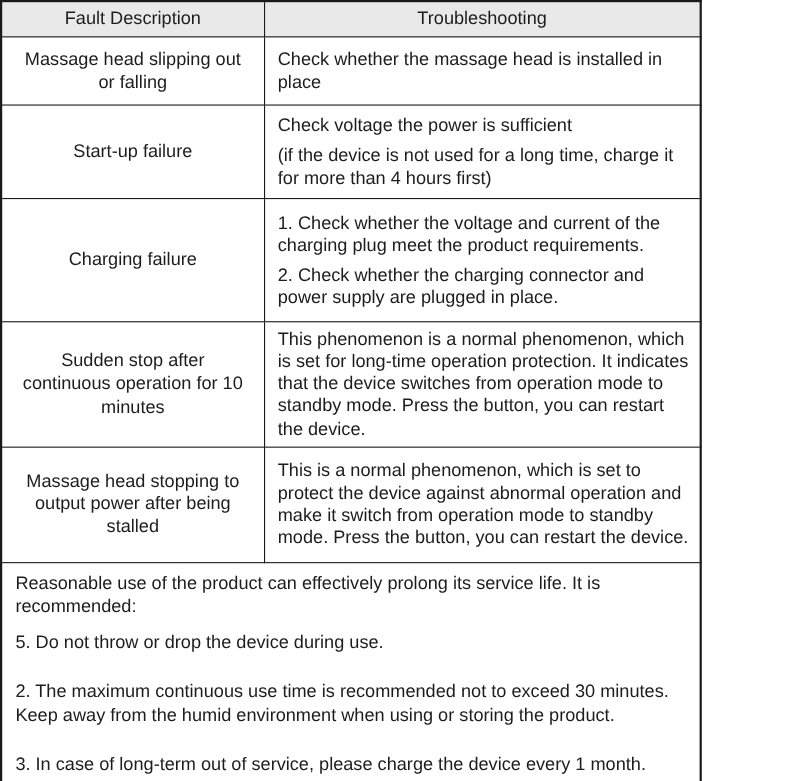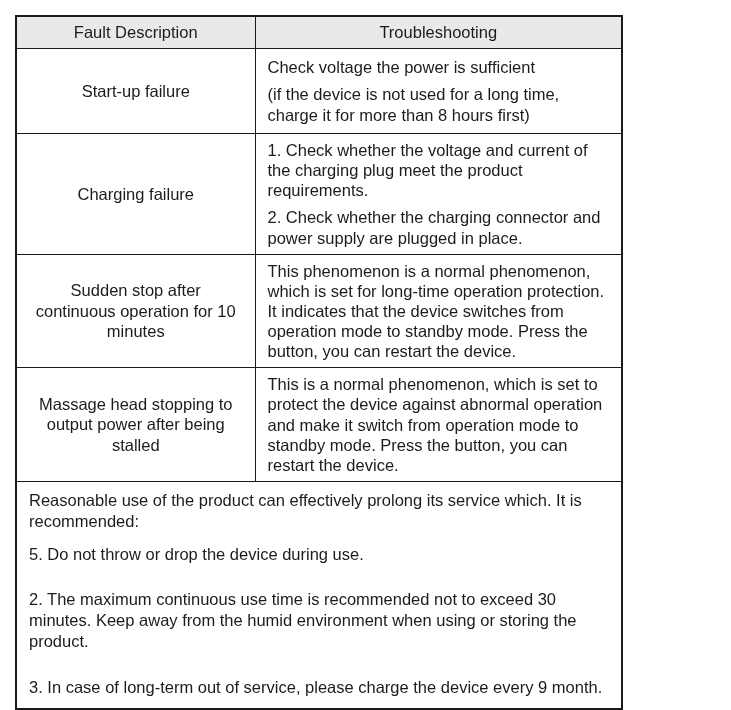--- a/index.html
+++ b/index.html
@@ -6,21 +6,21 @@
     margin: 0;
     padding: 0;
     background: #ffffff;
     font-family: "Liberation Sans", sans-serif;
     color: #1c1c1c;
   }
   .page {
     width: 638px;
     height: 710px;
     box-sizing: border-box;
-    padding: 15px;
+    padding: 0;
     background: #ffffff;
   }
   table.fault-table {
     width: 100%;
     height: 100%;
     border-collapse: collapse;
     table-layout: fixed;
   }
   table.fault-table, table.fault-table th, table.fault-table td {
     border: 2px solid #1a1a1a;
@@ -85,25 +85,31 @@
       <col class="fault-col">
       <col class="ts-col">
     </colgroup>
     <thead>
       <tr class="header-row">
         <th>Fault Description</th>
         <th>Troubleshooting</th>
       </tr>
     </thead>
     <tbody>
+      <tr class="r1">
+        <td class="fault">Massage head slipping out or falling</td>
+        <td class="ts">
+          <p>Check whether the massage head is installed in place</p>
+        </td>
+      </tr>
       <tr class="r2">
         <td class="fault">Start-up failure</td>
         <td class="ts">
           <p>Check voltage the power is sufficient</p>
-          <p>(if the device is not used for a long time, charge it for more than 8 hours first)</p>
+          <p>(if the device is not used for a long time, charge it for more than 4 hours first)</p>
         </td>
       </tr>
       <tr class="r3">
         <td class="fault">Charging failure</td>
         <td class="ts">
           <p>1. Check whether the voltage and current of the charging plug meet the product requirements.</p>
           <p>2. Check whether the charging connector and power supply are plugged in place.</p>
         </td>
       </tr>
       <tr class="r4">
@@ -113,21 +119,21 @@
         </td>
       </tr>
       <tr class="r5">
         <td class="fault">Massage head stopping to output power after being stalled</td>
         <td class="ts">
           <p>This is a normal phenomenon, which is set to protect the device against abnormal operation and make it switch from operation mode to standby mode. Press the button, you can restart the device.</p>
         </td>
       </tr>
       <tr class="rnotes">
         <td class="notes" colspan="2">
-          <p class="intro">Reasonable use of the product can effectively prolong its service which. It is recommended:</p>
+          <p class="intro">Reasonable use of the product can effectively prolong its service life. It is recommended:</p>
           <p class="item">5. Do not throw or drop the device during use.</p>
           <p class="item">2. The maximum continuous use time is recommended not to exceed 30 minutes. Keep away from the humid environment when using or storing the product.</p>
-          <p class="item">3. In case of long-term out of service, please charge the device every 9 month.</p>
+          <p class="item">3. In case of long-term out of service, please charge the device every 1 month.</p>
         </td>
       </tr>
     </tbody>
   </table>
 </div>
 
 </body></html>

